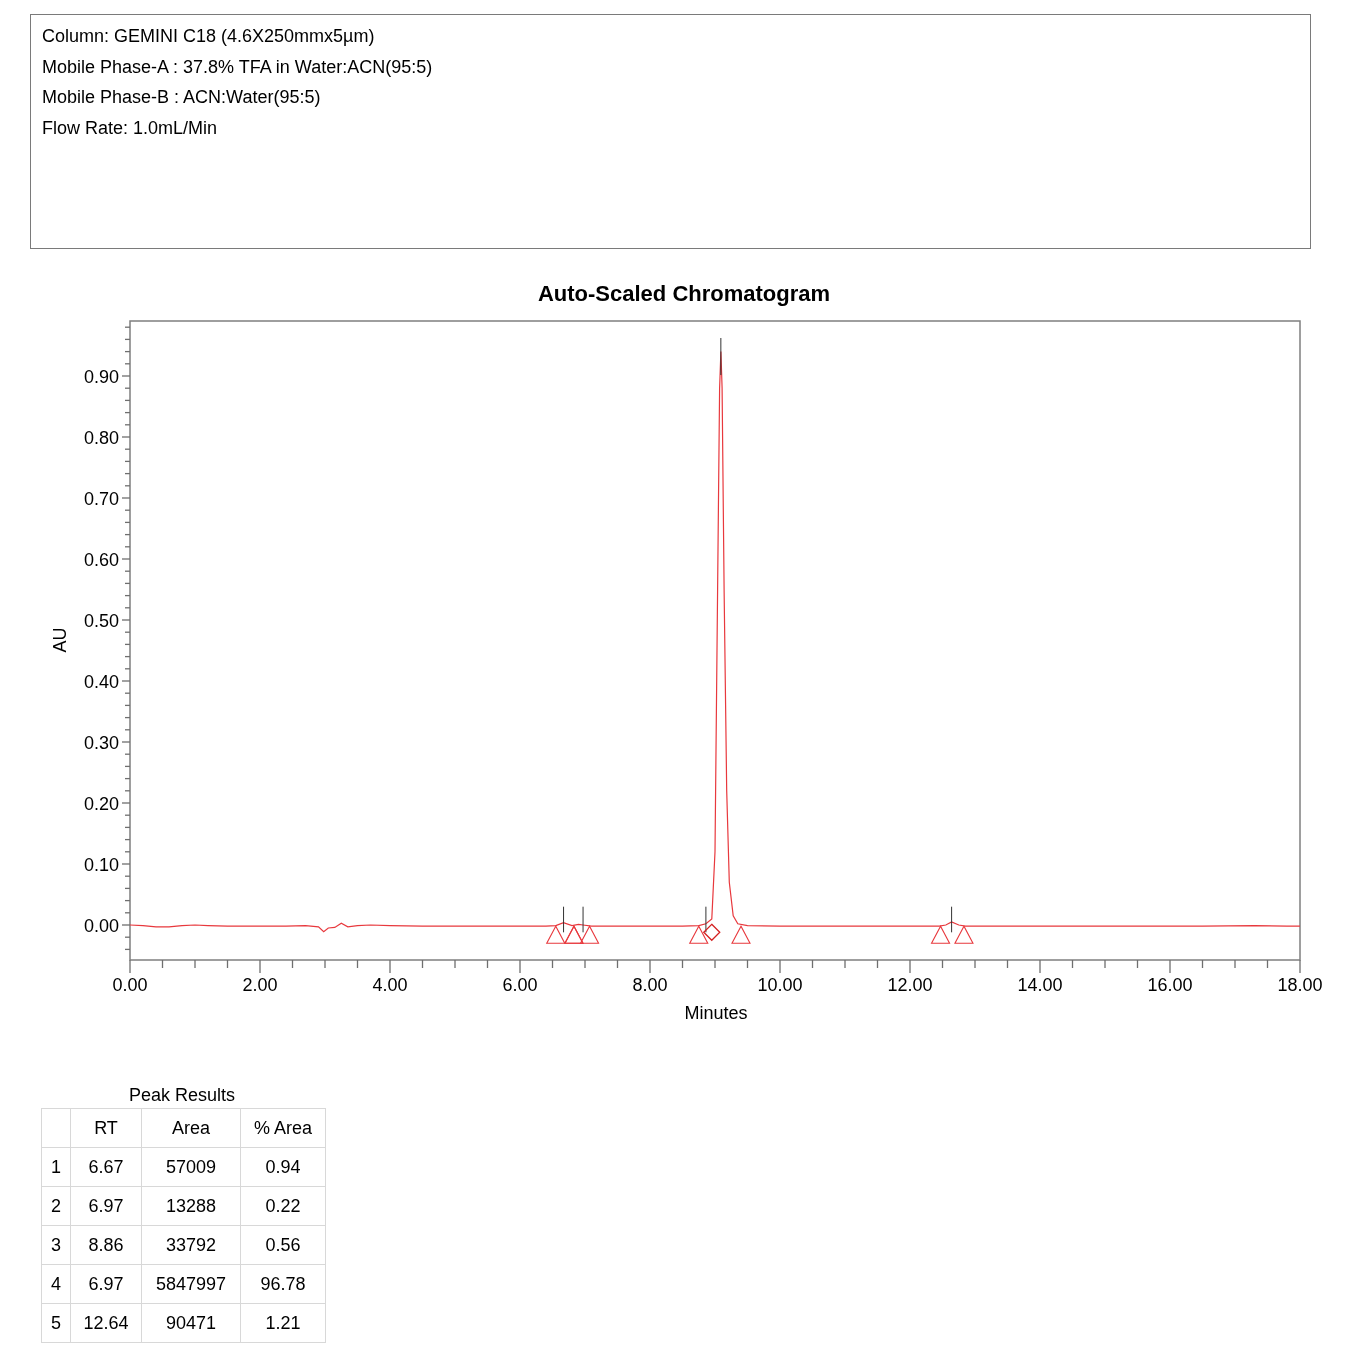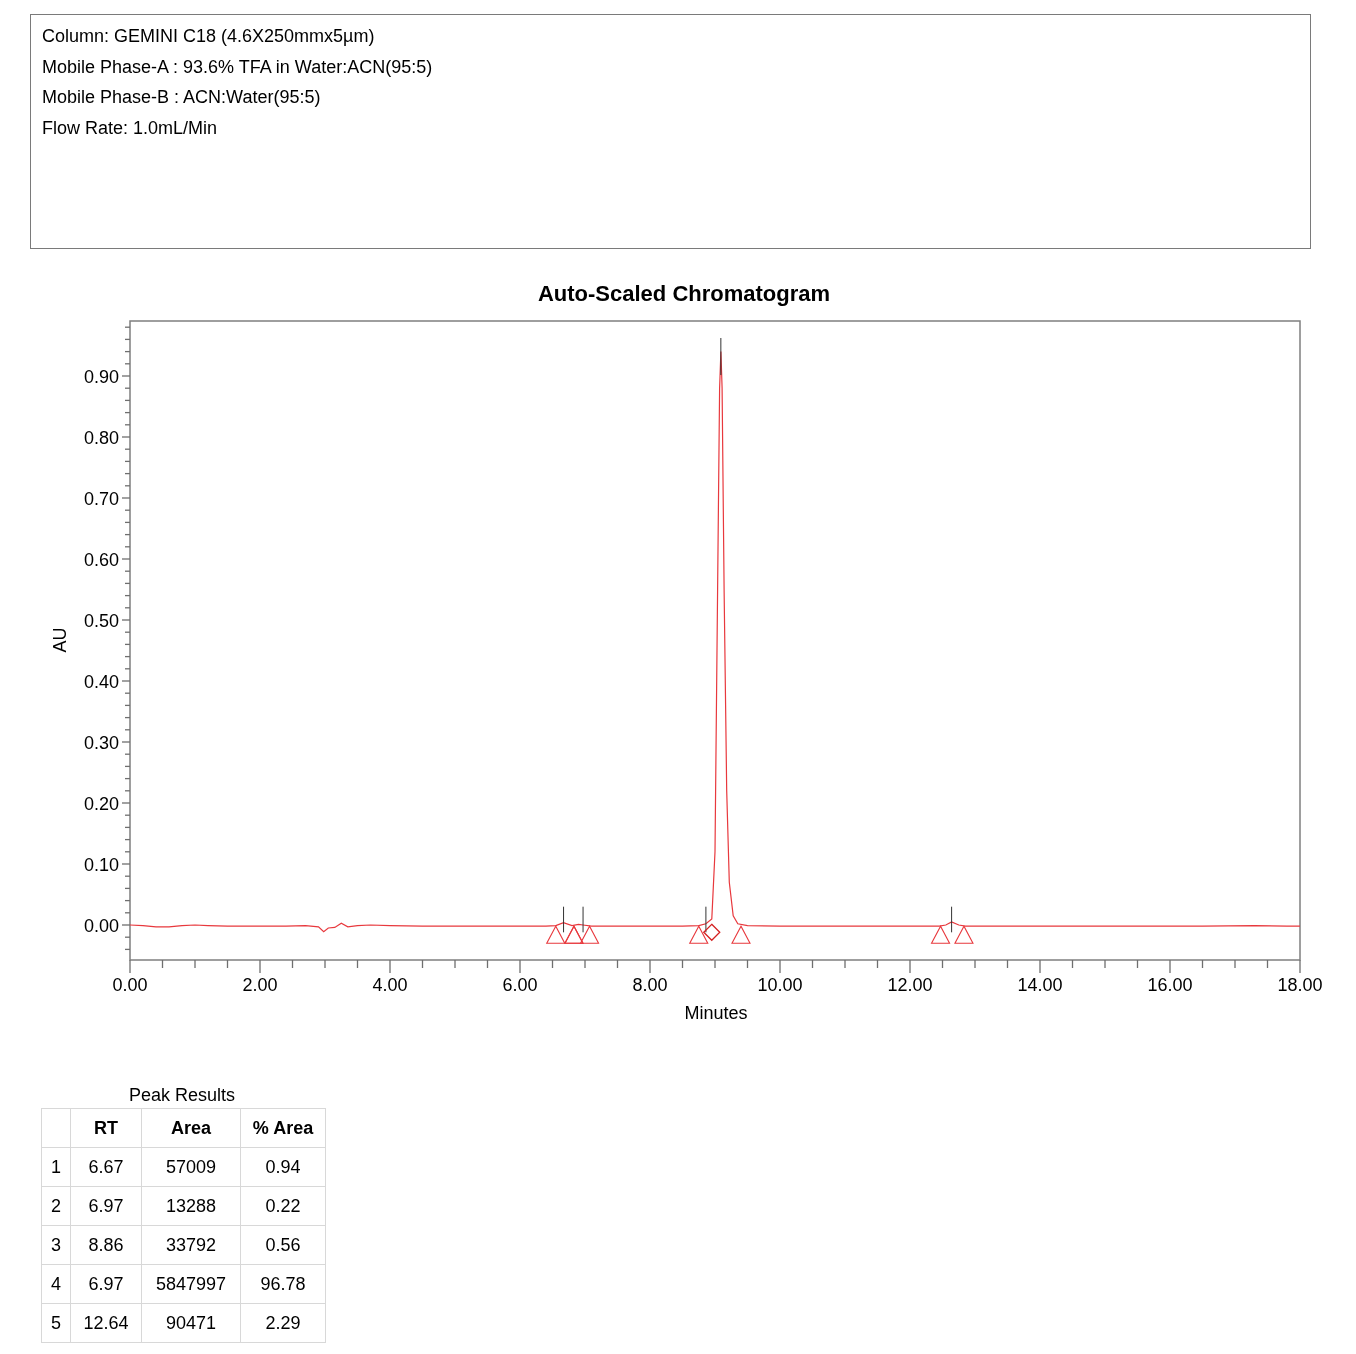--- a/index.html
+++ b/index.html
@@ -4,29 +4,29 @@
 <style>
   html, body { margin: 0; padding: 0; background: #ffffff; }
   body { width: 1356px; height: 1354px; position: relative; font-family: "Liberation Sans", sans-serif; color: #000; overflow: hidden; }
   .info-box { position: absolute; left: 30px; top: 14px; width: 1281px; height: 235px; border: 1px solid #7a7a7a; box-sizing: border-box; padding: 6px 0 0 11px; }
   .info-line { font-size: 18px; line-height: 30.6px; white-space: nowrap; }
   #chart-svg { position: absolute; left: 0; top: 260px; }
   .peak-table-wrap { position: absolute; left: 41px; top: 1082px; }
   .peak-title { text-align: center; font-size: 18px; height: 26px; line-height: 26px; width: 282px; }
   table.peak { border-collapse: collapse; font-size: 18px; }
   table.peak td, table.peak th { border: 1px solid #d8d8d8; text-align: center; font-weight: normal; height: 38px; padding: 0; }
-  table.peak th { height: 38px; font-weight: bold; }
+  table.peak th { height: 38px; }
   .c0 { width: 28px; } .c1 { width: 70px; } .c2 { width: 98px; } .c3 { width: 84px; margin-top: 24px; }
 </style>
 </head>
 <body>
 
 <div class="info-box">
   <div class="info-line">Column: GEMINI C18 (4.6X250mmx5µm)</div>
-  <div class="info-line">Mobile Phase-A : 93.6% TFA in Water:ACN(95:5)</div>
+  <div class="info-line">Mobile Phase-A : 37.8% TFA in Water:ACN(95:5)</div>
   <div class="info-line">Mobile Phase-B : ACN:Water(95:5)</div>
   <div class="info-line">Flow Rate: 1.0mL/Min</div>
 </div>
 
 <svg id="chart-svg" width="1356" height="780" xmlns="http://www.w3.org/2000/svg">
   <text id="chart-title" x="684" y="41" text-anchor="middle" font-family="Liberation Sans, sans-serif" font-weight="bold" font-size="22">Auto-Scaled Chromatogram</text>
   <rect x="130" y="61" width="1170" height="639" fill="none" stroke="#7f7f7f" stroke-width="1.5"></rect>
   <g id="y-axis">
       <line x1="125" x2="130" y1="689.4" y2="689.4" stroke="#6f6f6f" stroke-width="1.3"></line>
       <line x1="125" x2="130" y1="677.2" y2="677.2" stroke="#6f6f6f" stroke-width="1.3"></line>
@@ -196,17 +196,17 @@
       <tr>
         <td>4</td>
         <td>6.97</td>
         <td>5847997</td>
         <td>96.78</td>
       </tr>
       <tr>
         <td>5</td>
         <td>12.64</td>
         <td>90471</td>
-        <td>2.29</td>
+        <td>1.21</td>
       </tr>
     </tbody>
   </table>
 </div>
 
 </body></html>

